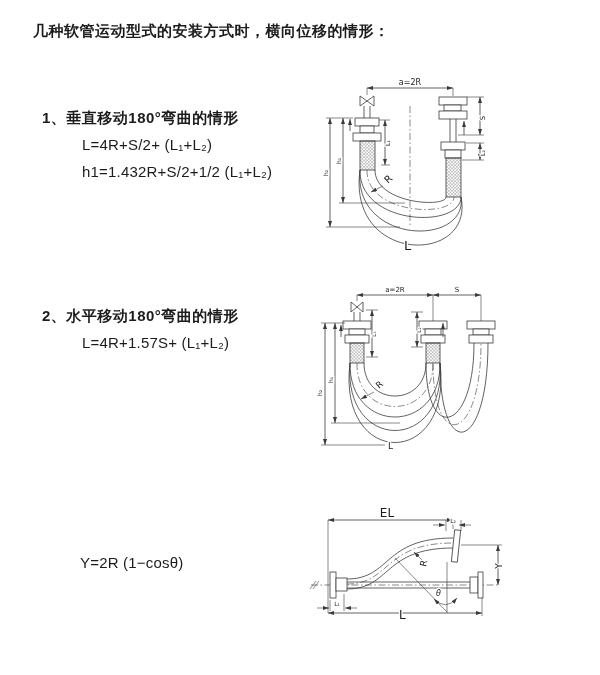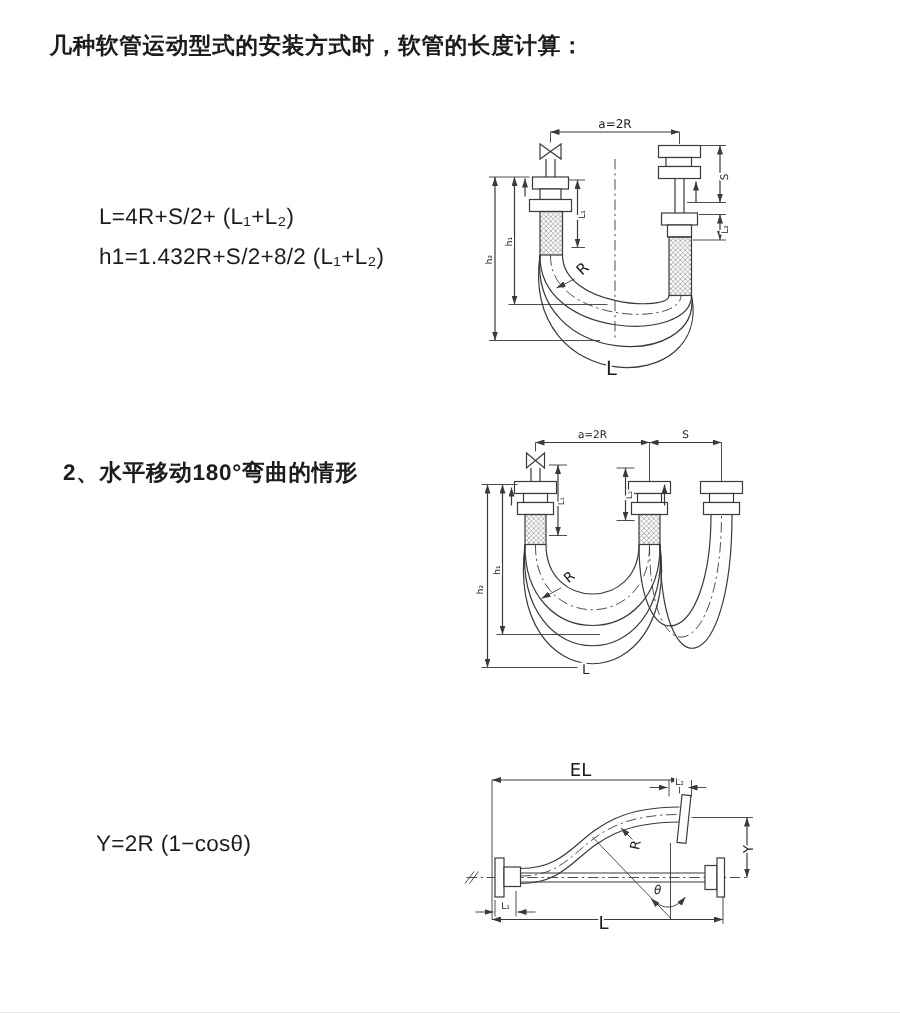--- a/index.html
+++ b/index.html
@@ -6,21 +6,21 @@
   .page{
     position:relative;width:600px;height:675px;margin:0 auto;
     background:#fff;overflow:hidden;
     font-family:"Liberation Sans","DejaVu Sans",sans-serif;
     color:#1c1c1c;
     border-bottom:2px solid #cfcfcf;
   }
   .t{position:absolute;white-space:pre;line-height:1;}
   .title{font-size:15px;font-weight:bold;letter-spacing:.5px;}
   .head{font-size:15px;font-weight:bold;letter-spacing:.5px;}
-  .formula{font-size:15px;font-weight:normal;letter-spacing:.2px;}
+  .formula{font-size:15px;font-weight:normal;letter-spacing:.2px;margin-left:16px;}
   svg.dwg{position:absolute;overflow:visible;}
   .dwg line,.dwg path,.dwg rect,.dwg polyline{stroke:#3a3a3a;stroke-width:.8;fill:none;}
   .dwg rect.fit{fill:#ffffff;}
   .dwg rect.braid{fill:url(#braid);}
   .dwg .cl{stroke-dasharray:7 2.5 1.5 2.5;stroke-width:.6;}
   .dwg .thin{stroke-width:.6;}
   .dwg text{fill:#1c1c1c;stroke:none;font-family:"DejaVu Sans",sans-serif;paint-order:stroke;stroke:#fff;stroke-width:2.5px;}
 </style>
 </head>
 <body>
@@ -34,26 +34,28 @@
       </marker>
       <marker id="aS" markerWidth="6" markerHeight="4" refX="0" refY="2" orient="auto" markerUnits="userSpaceOnUse">
         <path d="M6,0 L0,2 L6,4 Z" fill="#3a3a3a" stroke="none"></path>
       </marker>
       <pattern id="braid" width="3.2" height="3.2" patternUnits="userSpaceOnUse">
         <path d="M0,3.2 L3.2,0 M0,0 L3.2,3.2" stroke="#8a8a8a" stroke-width="0.45" fill="none"></path>
       </pattern>
     </defs>
   </svg>
 
-  <div class="t title" style="left:33px;top:23px">几种软管运动型式的安装方式时，软管的长度计算：</div>
-
+  <div class="t title" style="left:33px;top:23px">几种软管运动型式的安装方式时，横向位移的情形：</div>
+
+  <div class="t head" style="left:42px;top:110px">1、垂直移动180°弯曲的情形</div>
   <div class="t formula" style="left:66px;top:137px">L=4R+S/2+ (L₁+L₂)</div>
-  <div class="t formula" style="left:66px;top:164px">h1=1.432R+S/2+8/2 (L₁+L₂)</div>
+  <div class="t formula" style="left:66px;top:164px">h1=1.432R+S/2+1/2 (L₁+L₂)</div>
 
   <div class="t head" style="left:42px;top:308px">2、水平移动180°弯曲的情形</div>
+  <div class="t formula" style="left:66px;top:335px">L=4R+1.57S+ (L₁+L₂)</div>
 
   <div class="t formula" style="left:64px;top:555px">Y=2R (1−cosθ)</div>
 
   <svg class="dwg" style="left:300px;top:58px" width="300" height="210" viewBox="0 0 300 210">
 
     <g>
       <line x1="67" y1="30" x2="153" y2="30" marker-start="url(#aS)" marker-end="url(#aE)"></line>
       <line x1="67" y1="30" x2="67" y2="37" class="thin"></line>
       <line x1="153" y1="30" x2="153" y2="38" class="thin"></line>
       <text x="110" y="27" font-size="8" text-anchor="middle">a=2R</text>

